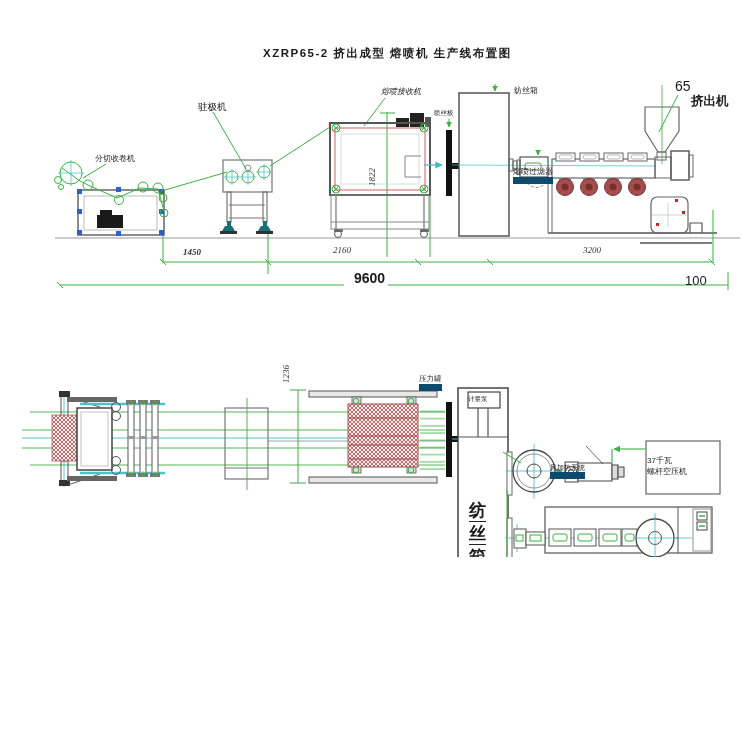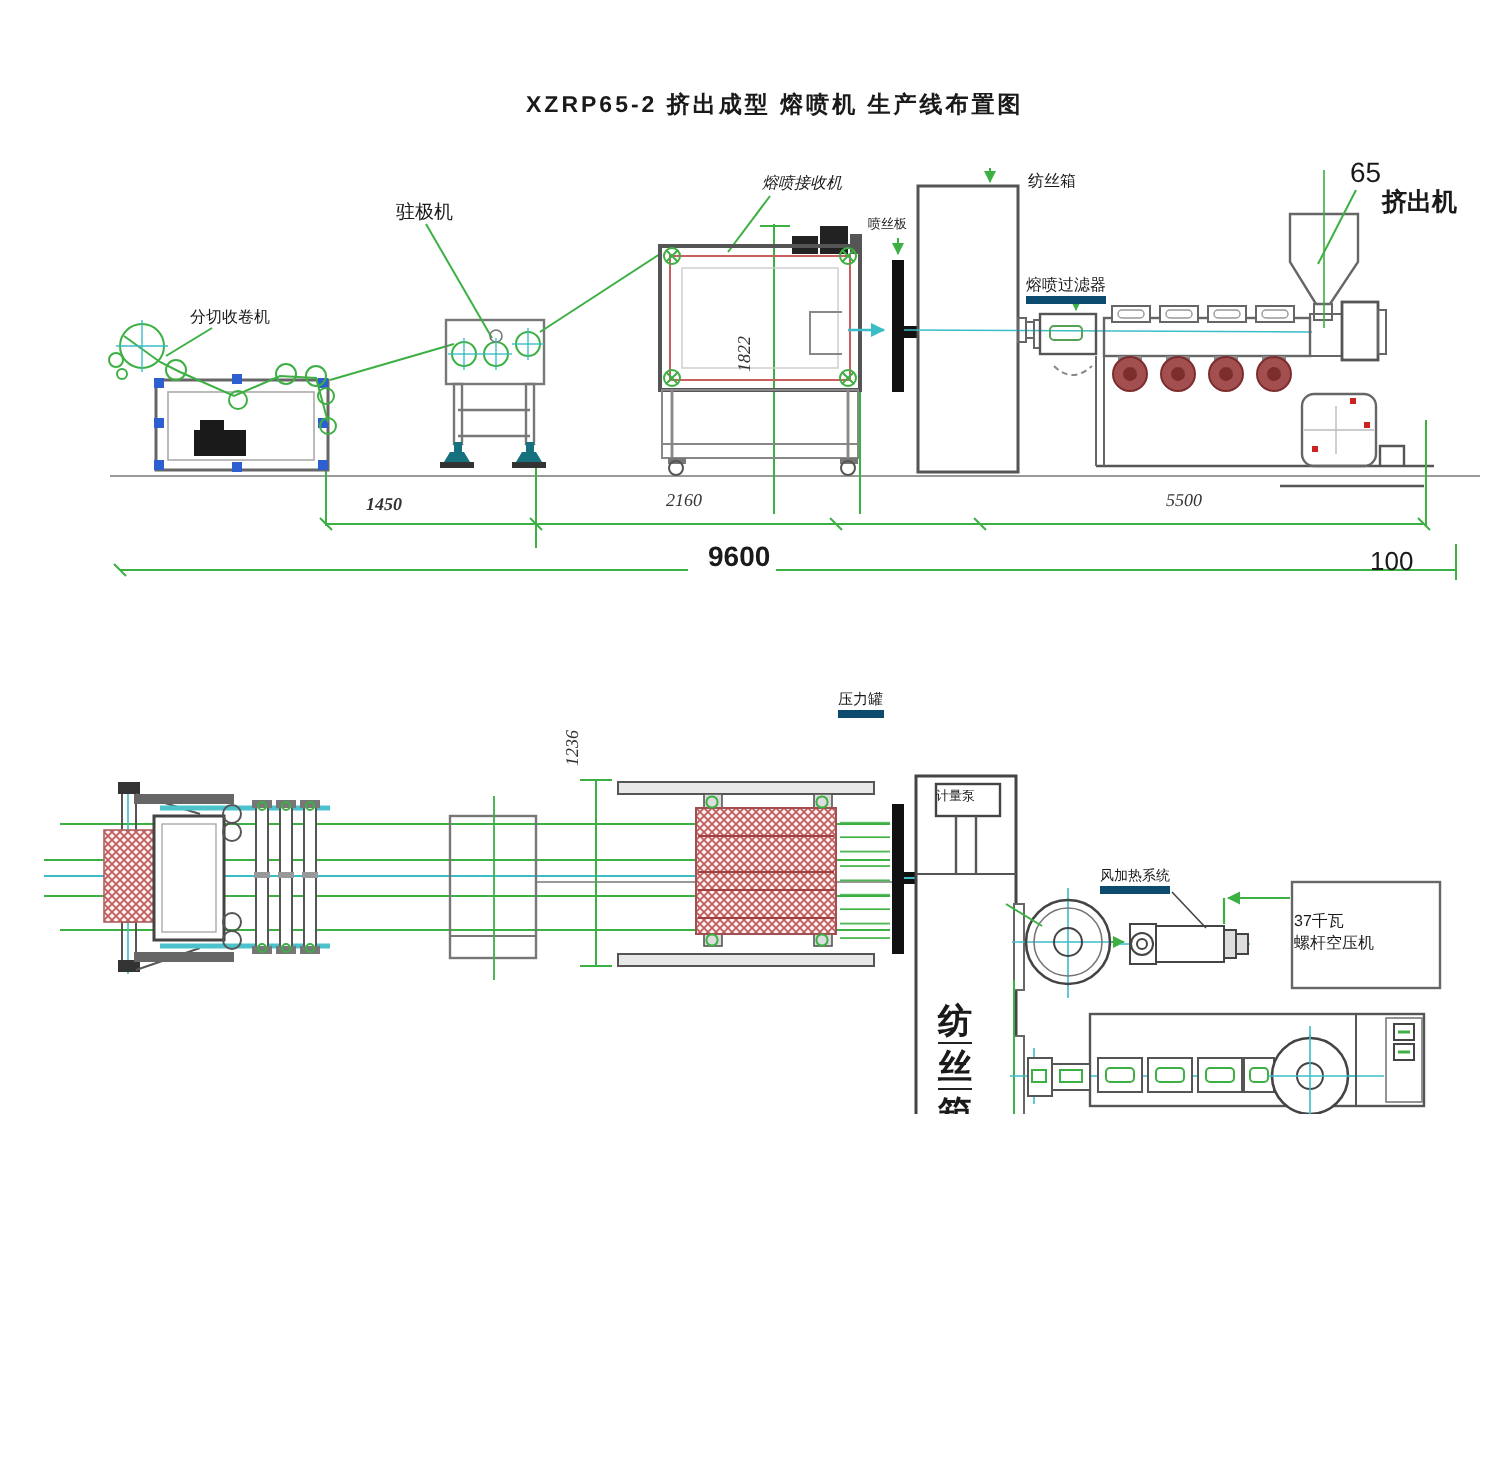--- a/index.html
+++ b/index.html
@@ -1,21 +1,21 @@
 <!DOCTYPE html>
 <html><head>
 <meta charset="utf-8">
 <style>
   html,body{margin:0;padding:0;background:#fff;}
   .canvas{position:relative;width:750px;height:557px;background:#fff;overflow:hidden;
           font-family:"Liberation Sans",sans-serif;color:#1a1a1a;}
   .canvas svg{position:absolute;left:0;top:0;}
   .lbl{position:absolute;white-space:nowrap;line-height:1.05;color:#1a1a1a;}
   .b{font-weight:bold;}
-  .ul{border-bottom:4px solid #0c4a6e;padding-bottom:1px;}
+  .ul{border-bottom:7px solid #0c4a6e;padding-bottom:1px;margin-top:29px;}
   .dim{font-family:"Liberation Serif",serif;font-style:italic;color:#333;}
   .rot{transform-origin:left top;transform:rotate(-90deg);}
   .vert span{display:block;font-weight:bold;font-size:17px;border-bottom:1.5px solid #222;
              margin-bottom:3px;padding-bottom:1px;}
   .boxtxt{}
 </style>
 </head>
 <body>
 
 <div class="canvas">
@@ -492,21 +492,21 @@
   <div class="lbl" style="left:198px;top:102px;font-size:9.5px;">驻极机</div>
   <div class="lbl" style="left:381px;top:88px;font-size:8px;font-style:italic;">熔喷接收机</div>
   <div class="lbl" style="left:434px;top:110px;font-size:6.5px;">喷丝板</div>
   <div class="lbl" style="left:484px;top:87px;font-size:8px;margin-left:30px;">纺丝箱</div>
   <div class="lbl ul" style="left:513px;top:139px;font-size:8px;">熔喷过滤器</div>
   <div class="lbl" style="left:675px;top:79px;font-size:14px;">65</div>
   <div class="lbl b" style="left:691px;top:95px;font-size:12.5px;">挤出机</div>
 
   <div class="lbl dim" style="left:183px;top:248px;font-size:9px;font-weight:bold;">1450</div>
   <div class="lbl dim" style="left:333px;top:246px;font-size:9px;">2160</div>
-  <div class="lbl dim" style="left:583px;top:246px;font-size:9px;">5500</div>
+  <div class="lbl dim" style="left:583px;top:246px;font-size:9px;">3200</div>
   <div class="lbl b" style="left:354px;top:271px;font-size:14px;">9600</div>
   <div class="lbl" style="left:685px;top:274px;font-size:13px;">100</div>
   <div class="lbl dim rot" style="left:368px;top:186px;font-size:9px;">1822</div>
   <div class="lbl dim rot" style="left:282px;top:383px;font-size:9px;">1236</div>
 
   <div class="lbl ul" style="left:419px;top:346px;font-size:7.5px;">压力罐</div>
   <div class="lbl boxtxt" style="left:468px;top:396px;width:32px;font-size:6.5px;">计量泵</div>
   <div class="lbl boxtxt" style="left:468px;top:666px;width:32px;font-size:6.5px;">计量泵</div>
   <div class="lbl ul" style="left:550px;top:435px;font-size:7px;">风加热系统</div>
 

